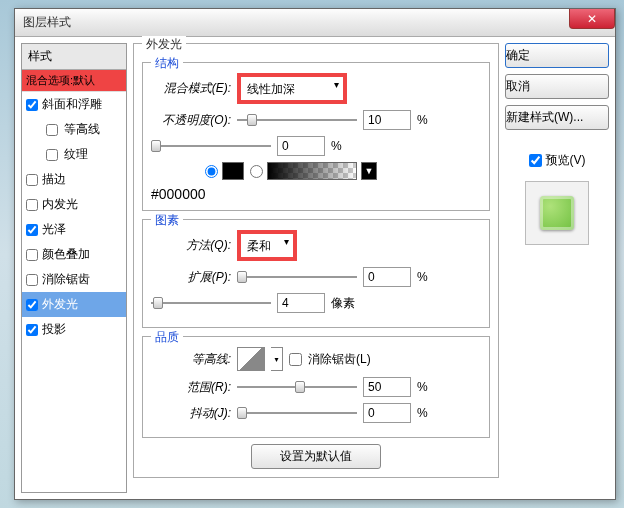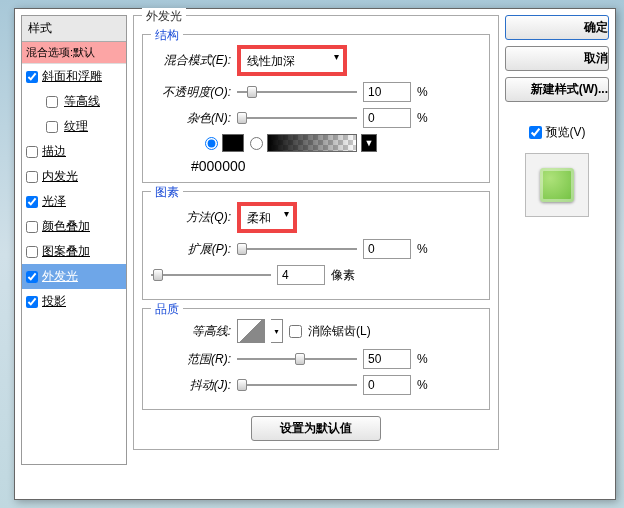--- a/index.html
+++ b/index.html
@@ -4,22 +4,22 @@
 <style>
 * { box-sizing: border-box; margin: 0; padding: 0; font-family: "Microsoft YaHei", sans-serif; font-size: 12px; }
 body { background: linear-gradient(to bottom, #a8c8d8 0%, #d0e0e8 50%, #c0d8e0 100%); width: 624px; height: 508px; overflow: hidden; }
 .window { position: absolute; left: 14px; top: 8px; width: 602px; height: 492px; background: #fff; border: 1px solid #666; box-shadow: 2px 2px 8px rgba(0,0,0,0.3); }
 .titlebar { height: 28px; background: linear-gradient(to bottom, #fdfdfd 0%, #ebebeb 50%, #dcdcdc 100%); border-bottom: 1px solid #aaa; display: flex; align-items: center; padding-left: 8px; position: relative; }
 .titlebar-text { color: #333; }
 .close-btn { position: absolute; right: 0; top: 0; width: 46px; height: 20px; background: linear-gradient(to bottom, #e67, #c23); border: 1px solid #933; border-top: none; border-radius: 0 0 4px 4px; display: flex; align-items: center; justify-content: center; color: #fff; font-size: 13px; cursor: pointer; }
 .content { display: flex; padding: 6px; gap: 6px; height: calc(100% - 28px); }
 .sidebar { width: 106px; border: 1px solid #999; display: flex; flex-direction: column; }
 .sidebar-header { background: #e8e8e8; border-bottom: 1px solid #aaa; padding: 4px 6px; text-align: left; }
-.sidebar-sub { background: #fca5a5; border-bottom: 1px solid #ddd; padding: 3px 4px; font-size: 11px; }
-.sidebar-item { padding: 4px 4px; display: flex; align-items: center; gap: 4px; cursor: pointer; text-decoration: underline; }
+.sidebar-sub { background: #ef4444; border-bottom: 1px solid #ddd; padding: 3px 4px; font-size: 11px; }
+.sidebar-item { padding: 4px 4px; display: flex; align-items: center; gap: 4px; cursor: pointer; }
 .sidebar-item.indent { padding-left: 24px; gap: 6px; }
 .sidebar-item.selected { background: #6ea6e8; color: #fff; }
 .sidebar-item input[type=checkbox] { width: 12px; height: 12px; }
 .main { flex: 1; position: relative; }
 .group { border: 1px solid #aaa; margin-bottom: 6px; padding: 10px 8px 8px 8px; position: relative; }
 .group-title { position: absolute; top: -8px; left: 8px; background: #fff; padding: 0 4px; color: #333; }
 .subgroup { border: 1px solid #aaa; margin-top: 8px; padding: 10px 8px 8px 8px; position: relative; }
 .subgroup-title { position: absolute; top: -8px; left: 8px; background: #fff; padding: 0 4px; color: #1d4ed8; }
 .row { display: flex; align-items: center; margin-bottom: 6px; gap: 6px; }
 .row-label { width: 80px; text-align: right; font-style: italic; }
@@ -27,37 +27,43 @@
 .dropdown::after { content: "▾"; position: absolute; right: 4px; top: 2px; font-size: 10px; }
 .dropdown.small { min-width: 50px; }
 .slider-track { flex: 1; height: 2px; background: #999; position: relative; max-width: 120px; }
 .slider-thumb { position: absolute; top: -5px; width: 10px; height: 12px; background: linear-gradient(to bottom, #fff, #ccc); border: 1px solid #888; border-radius: 2px; cursor: pointer; }
 .num-input { width: 48px; border: 1px solid #999; padding: 2px 4px; text-align: left; }
 .unit { width: 30px; }
 .color-radio { display: flex; align-items: center; gap: 4px; }
 .color-swatch { width: 22px; height: 18px; border: 1px solid #666; background: #000; cursor: pointer; }
 .gradient-swatch { width: 90px; height: 18px; border: 1px solid #666; background: linear-gradient(to right, #000, transparent), repeating-conic-gradient(#ccc 0 25%, #fff 0 50%) 0 0/10px 10px; cursor: pointer; }
 .gradient-arrow { width: 16px; height: 18px; border: 1px solid #666; background: #000; color:#fff; text-align:center; line-height:16px; font-size:9px; cursor:pointer; }
-.hex { font-size: 14px; margin-left: 40px; }
+.hex { font-size: 14px; }
 .contour-swatch { width: 28px; height: 24px; border: 1px solid #888; background: linear-gradient(135deg, #fff 49%, #888 50%); cursor: pointer; position:relative; }
 .contour-arrow { width: 12px; height: 24px; border: 1px solid #888; border-left:none; display:flex; align-items:center; justify-content:center; font-size:8px; cursor:pointer; }
 .right-panel { width: 104px; display: flex; flex-direction: column; gap: 6px; align-items: stretch; }
-.btn { border: 1px solid #888; background: linear-gradient(to bottom, #fdfdfd, #e4e4e4); padding: 3px 0; text-align: right; border-radius: 3px; cursor: pointer; font-weight: bold; }
+.btn { border: 1px solid #888; background: linear-gradient(to bottom, #fdfdfd, #e4e4e4); padding: 3px 0; text-align: left; border-radius: 3px; cursor: pointer; }
 .btn.primary { border: 1.5px solid #2a6fc9; }
 .preview-check { display: flex; align-items: center; gap: 4px; justify-content: center; margin-top: 16px; }
 .preview-box { margin: 6px auto 0; width: 64px; height: 64px; border: 1px solid #bbb; background: #f2f2f2; display: flex; align-items: center; justify-content: center; }
 .preview-inner { width: 34px; height: 34px; background: radial-gradient(circle at 30% 30%, #aee27a, #6fbf3f); border-radius: 4px; box-shadow: inset 0 0 0 3px rgba(255,255,255,0.4), 0 1px 3px rgba(0,0,0,0.4); }
 .defaults-row { display: flex; gap: 10px; justify-content: center; margin-top: 6px; }
 .defaults-row .btn { padding: 3px 28px; }
 input[type=radio] { cursor: pointer; }
 </style>
 </head>
 <body>
 
 <div class="window">
+  <div class="titlebar">
+    <span class="titlebar-text">图层样式</span>
+    <div class="close-btn">
+      <span>✕</span>
+    </div>
+  </div>
   <div class="content">
 
     <div class="sidebar">
       <div class="sidebar-header">样式</div>
       <div class="sidebar-sub">混合选项:默认</div>
       <div id="sidebar-items">
           <div class="sidebar-item">
             <input type="checkbox" checked="" style="">
             <span>斜面和浮雕</span>
           </div>
@@ -80,21 +86,21 @@
           <div class="sidebar-item">
             <input type="checkbox" checked="" style="">
             <span>光泽</span>
           </div>
           <div class="sidebar-item">
             <input type="checkbox" style="">
             <span>颜色叠加</span>
           </div>
           <div class="sidebar-item">
             <input type="checkbox" style="">
-            <span>图案叠加</span>
+            <span>消除锯齿</span>
           </div>
           <div class="sidebar-item selected">
             <input type="checkbox" checked="" style="">
             <span>外发光</span>
           </div>
           <div class="sidebar-item">
             <input type="checkbox" checked="" style="">
             <span>投影</span>
           </div>
         </div>
@@ -115,21 +121,20 @@
           <div class="row">
             <span class="row-label">不透明度(O):</span>
             <div class="slider-track">
                 <div class="slider-thumb" style="left:8%"></div>
               </div>
             <input class="num-input" value="10" style="">
             <span class="unit">%</span>
           </div>
 
           <div class="row">
-            <span class="row-label">杂色(N):</span>
             <div class="slider-track">
                 <div class="slider-thumb" style="left:0%"></div>
               </div>
             <input class="num-input" value="0" style="">
             <span class="unit">%</span>
           </div>
 
           <div class="row" style="padding-left:54px">
             <span class="color-radio">
               <input type="radio" name="glow-color" checked="" style="">

